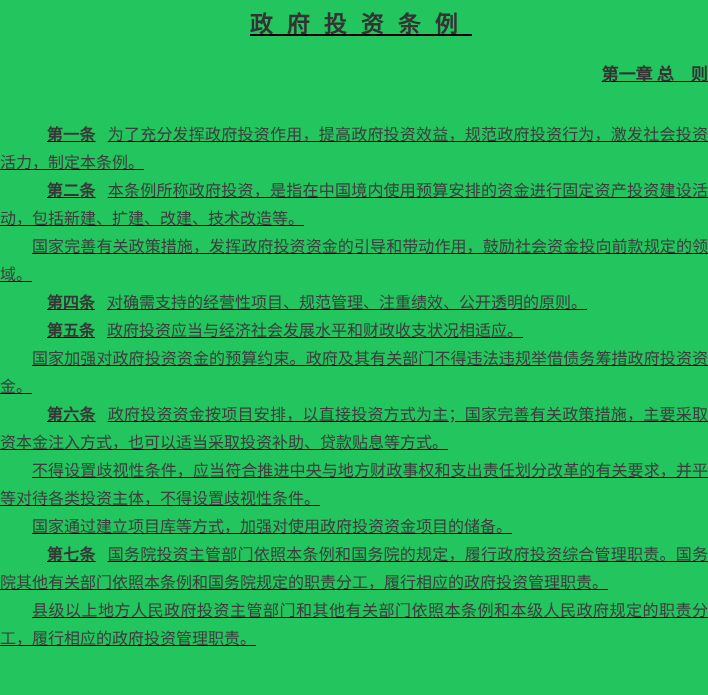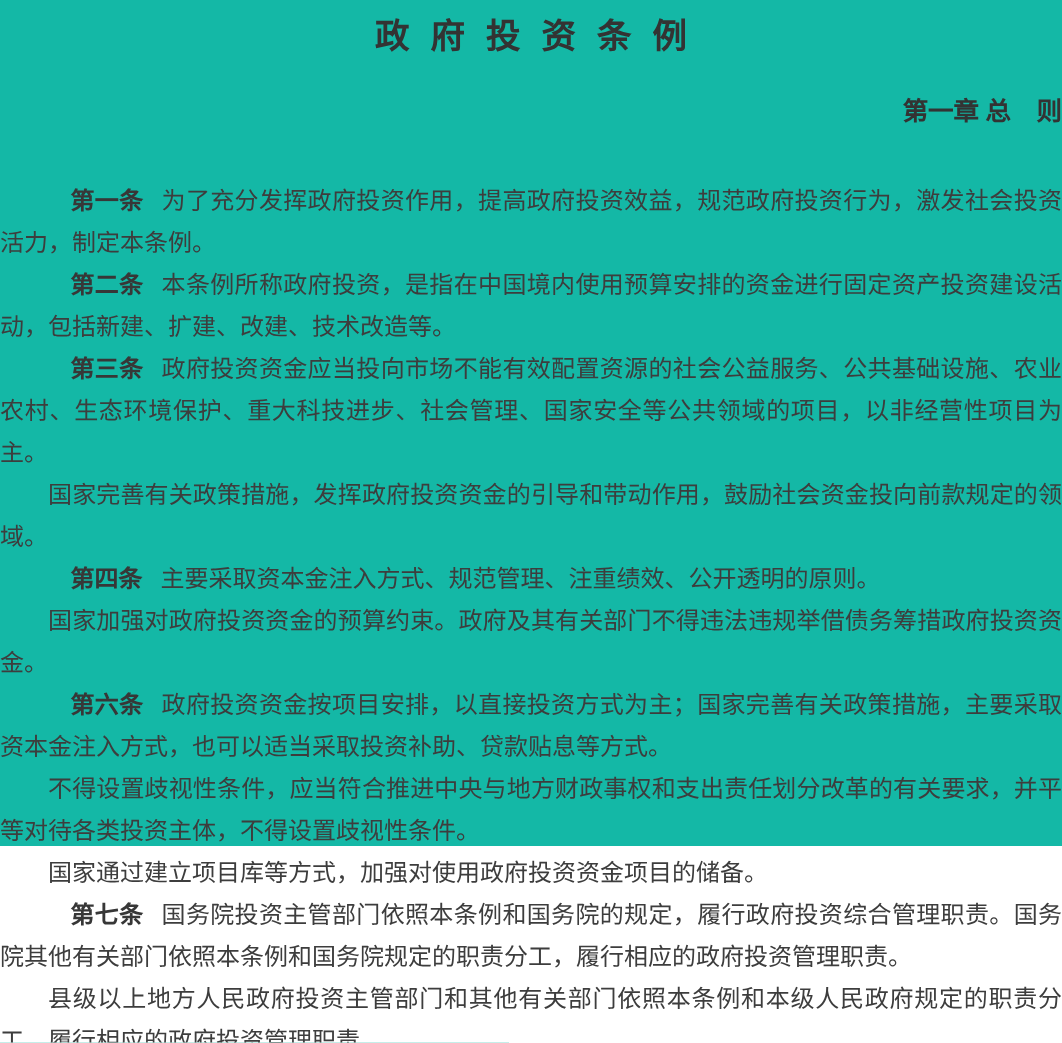--- a/index.html
+++ b/index.html
@@ -8,23 +8,24 @@
     background: #ffffff;
   }
   body {
     width: 708px;
     height: 695px;
     overflow: hidden;
     font-family: "Liberation Sans", "DejaVu Sans", sans-serif;
   }
   .page {
     width: 708px;
-    height: 564px;
-    background: #14b8a6;
+    height: 695px;
+    background: #22c55e;
     box-sizing: border-box;
+    text-decoration: underline;
   }
   .doc-title {
     margin: 0;
     padding-top: 12px;
     text-align: center;
     font-family: "Liberation Serif", "DejaVu Serif", serif;
     font-size: 23px;
     font-weight: bold;
     letter-spacing: 14px;
     padding-left: 14px; 
@@ -66,23 +67,23 @@
 <body>
 
 <div class="page">
   <h1 class="doc-title">政府投资条例</h1>
 
   <h2 class="chapter-title">第一章 总　则</h2>
 
   <div class="doc-body" id="doc-body">
       <p class="para"><b class="article-label">第一条</b><span>为了充分发挥政府投资作用，提高政府投资效益，规范政府投资行为，激发社会投资活力，制定本条例。</span></p>
       <p class="para"><b class="article-label">第二条</b><span>本条例所称政府投资，是指在中国境内使用预算安排的资金进行固定资产投资建设活动，包括新建、扩建、改建、技术改造等。</span></p>
-      <p class="para"><b class="article-label">第三条</b><span>政府投资资金应当投向市场不能有效配置资源的社会公益服务、公共基础设施、农业农村、生态环境保护、重大科技进步、社会管理、国家安全等公共领域的项目，以非经营性项目为主。</span></p>
       <p class="para"><span>国家完善有关政策措施，发挥政府投资资金的引导和带动作用，鼓励社会资金投向前款规定的领域。</span></p>
-      <p class="para"><b class="article-label">第四条</b><span>主要采取资本金注入方式、规范管理、注重绩效、公开透明的原则。</span></p>
+      <p class="para"><b class="article-label">第四条</b><span>对确需支持的经营性项目、规范管理、注重绩效、公开透明的原则。</span></p>
+      <p class="para"><b class="article-label">第五条</b><span>政府投资应当与经济社会发展水平和财政收支状况相适应。</span></p>
       <p class="para"><span>国家加强对政府投资资金的预算约束。政府及其有关部门不得违法违规举借债务筹措政府投资资金。</span></p>
       <p class="para"><b class="article-label">第六条</b><span>政府投资资金按项目安排，以直接投资方式为主；国家完善有关政策措施，主要采取资本金注入方式，也可以适当采取投资补助、贷款贴息等方式。</span></p>
       <p class="para"><span>不得设置歧视性条件，应当符合推进中央与地方财政事权和支出责任划分改革的有关要求，并平等对待各类投资主体，不得设置歧视性条件。</span></p>
       <p class="para"><span>国家通过建立项目库等方式，加强对使用政府投资资金项目的储备。</span></p>
       <p class="para"><b class="article-label">第七条</b><span>国务院投资主管部门依照本条例和国务院的规定，履行政府投资综合管理职责。国务院其他有关部门依照本条例和国务院规定的职责分工，履行相应的政府投资管理职责。</span></p>
       <p class="para"><span>县级以上地方人民政府投资主管部门和其他有关部门依照本条例和本级人民政府规定的职责分工，履行相应的政府投资管理职责。</span></p>
     </div>
 </div>
 
 </body></html>

